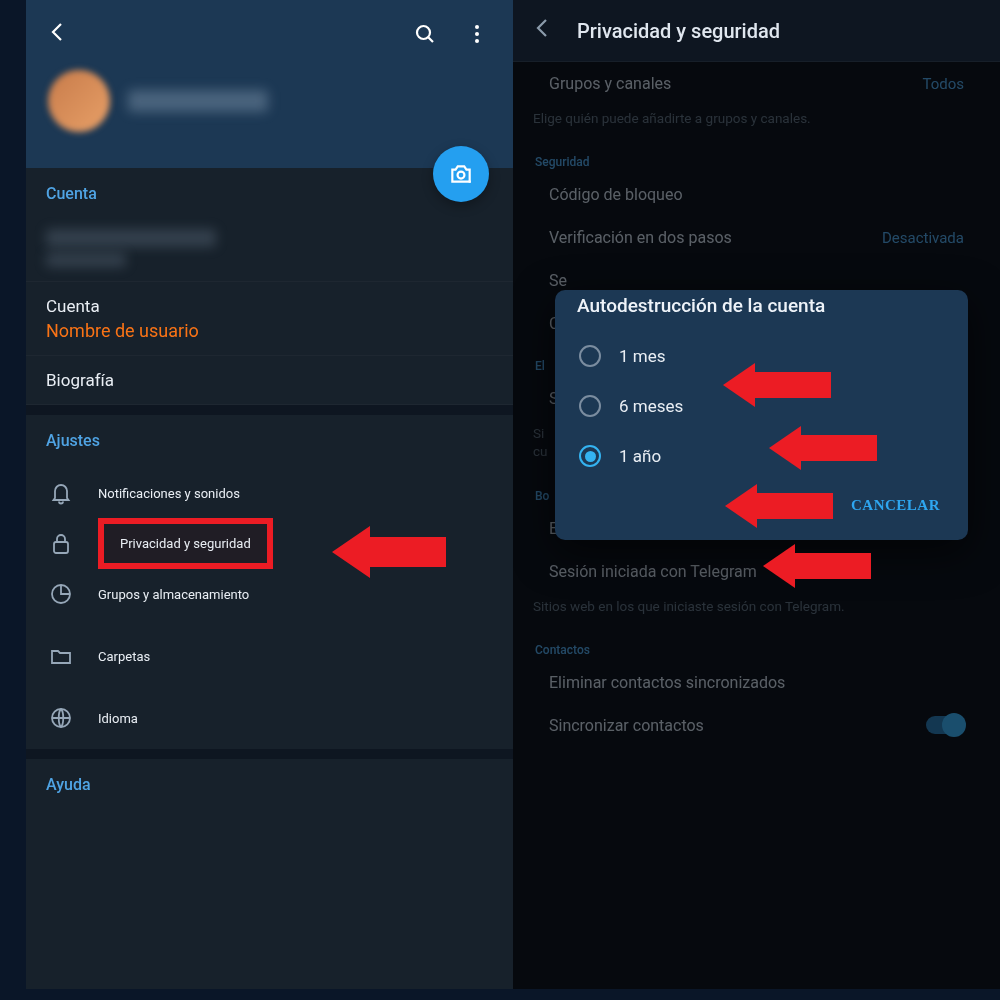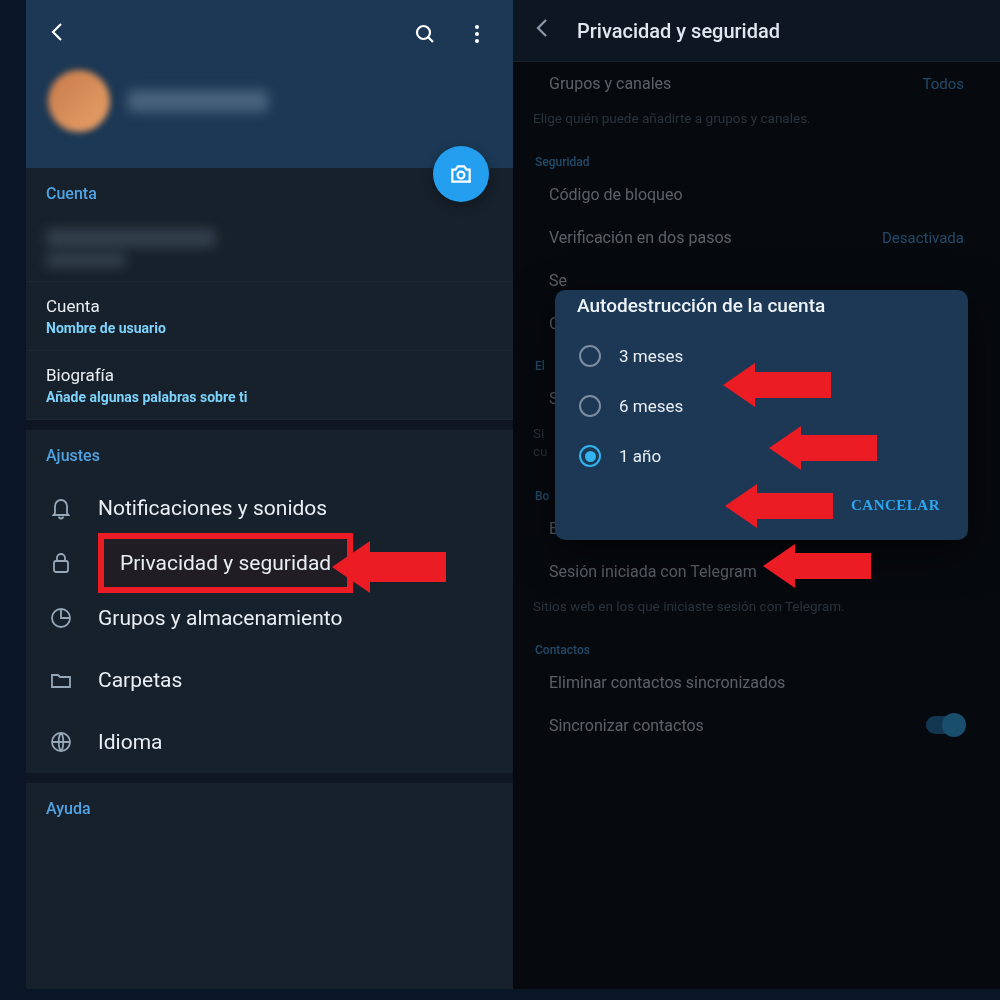--- a/index.html
+++ b/index.html
@@ -66,30 +66,30 @@
     color: #4fa3e3;
     font-size: 16px;
     font-weight: 500;
     margin-bottom: 8px;
   }
   .row {
     padding: 14px 20px;
     border-bottom: 1px solid rgba(255,255,255,0.03);
   }
   .row-label { font-size: 17px; color: #e9eef4; }
-  .row-sub { font-size: 14px; color: #7dd3fc; margin-top: 4px; font-weight: bold; }
+  .row-sub { font-size: 18px; color: #f97316; margin-top: 4px; }
   .blur-box { filter: blur(6px); background: rgba(140,160,180,0.25); width: 170px; height: 18px; border-radius: 4px; }
   .blur-box.small { width: 80px; height: 14px; margin-top: 6px; }
   .blur-row { padding: 14px 20px; border-bottom: 1px solid rgba(255,255,255,0.03);}
   .divider-thick { height: 10px; background: #0e1621; }
 
   .settings-list .srow {
     display: flex; align-items: center; gap: 24px;
     padding: 18px 22px;
-    font-size: 21px; color: #e9eef4; text-align: center;
+    font-size: 13px; color: #e9eef4; text-align: center;
   }
   .srow-icon { width: 26px; height: 26px; display:flex; align-items:center; justify-content:center; color: #96a7b8; flex-shrink:0;}
   .highlight-box {
     outline: 6px solid #ec1c24;
     background: rgba(100,0,0,0.12);
     margin: 0 6px;
     padding: 12px 16px;
   }
 
   
@@ -210,21 +210,20 @@
   <div class="blur-row">
     <div class="blur-box"></div>
     <div class="blur-box small"></div>
   </div>
   <div class="row">
     <div class="row-label">Cuenta</div>
     <div class="row-sub">Nombre de usuario</div>
   </div>
   <div class="row">
     <div class="row-label">Biografía</div>
-    <div class="row-sub">Añade algunas palabras sobre ti</div>
   </div>
 
   <div class="divider-thick"></div>
 
   <div class="section">
     <div class="section-title">Ajustes</div>
   </div>
   <div class="settings-list">
     <div class="srow">
       <span class="srow-icon">
@@ -342,21 +341,21 @@
       <div class="toggle"></div>
     </div>
   </div>
 
   <div class="dimmer" style="top:62px;"></div>
 
   <div class="dialog">
     <div class="dialog-title">Autodestrucción de la cuenta</div>
     <div class="opt">
       <div class="radio"></div>
-      <span>3 meses</span>
+      <span>1 mes</span>
     </div>
     <div class="opt">
       <div class="radio"></div>
       <span>6 meses</span>
     </div>
     <div class="opt">
       <div class="radio sel"></div>
       <span>1 año</span>
     </div>
     <div class="dialog-actions">

